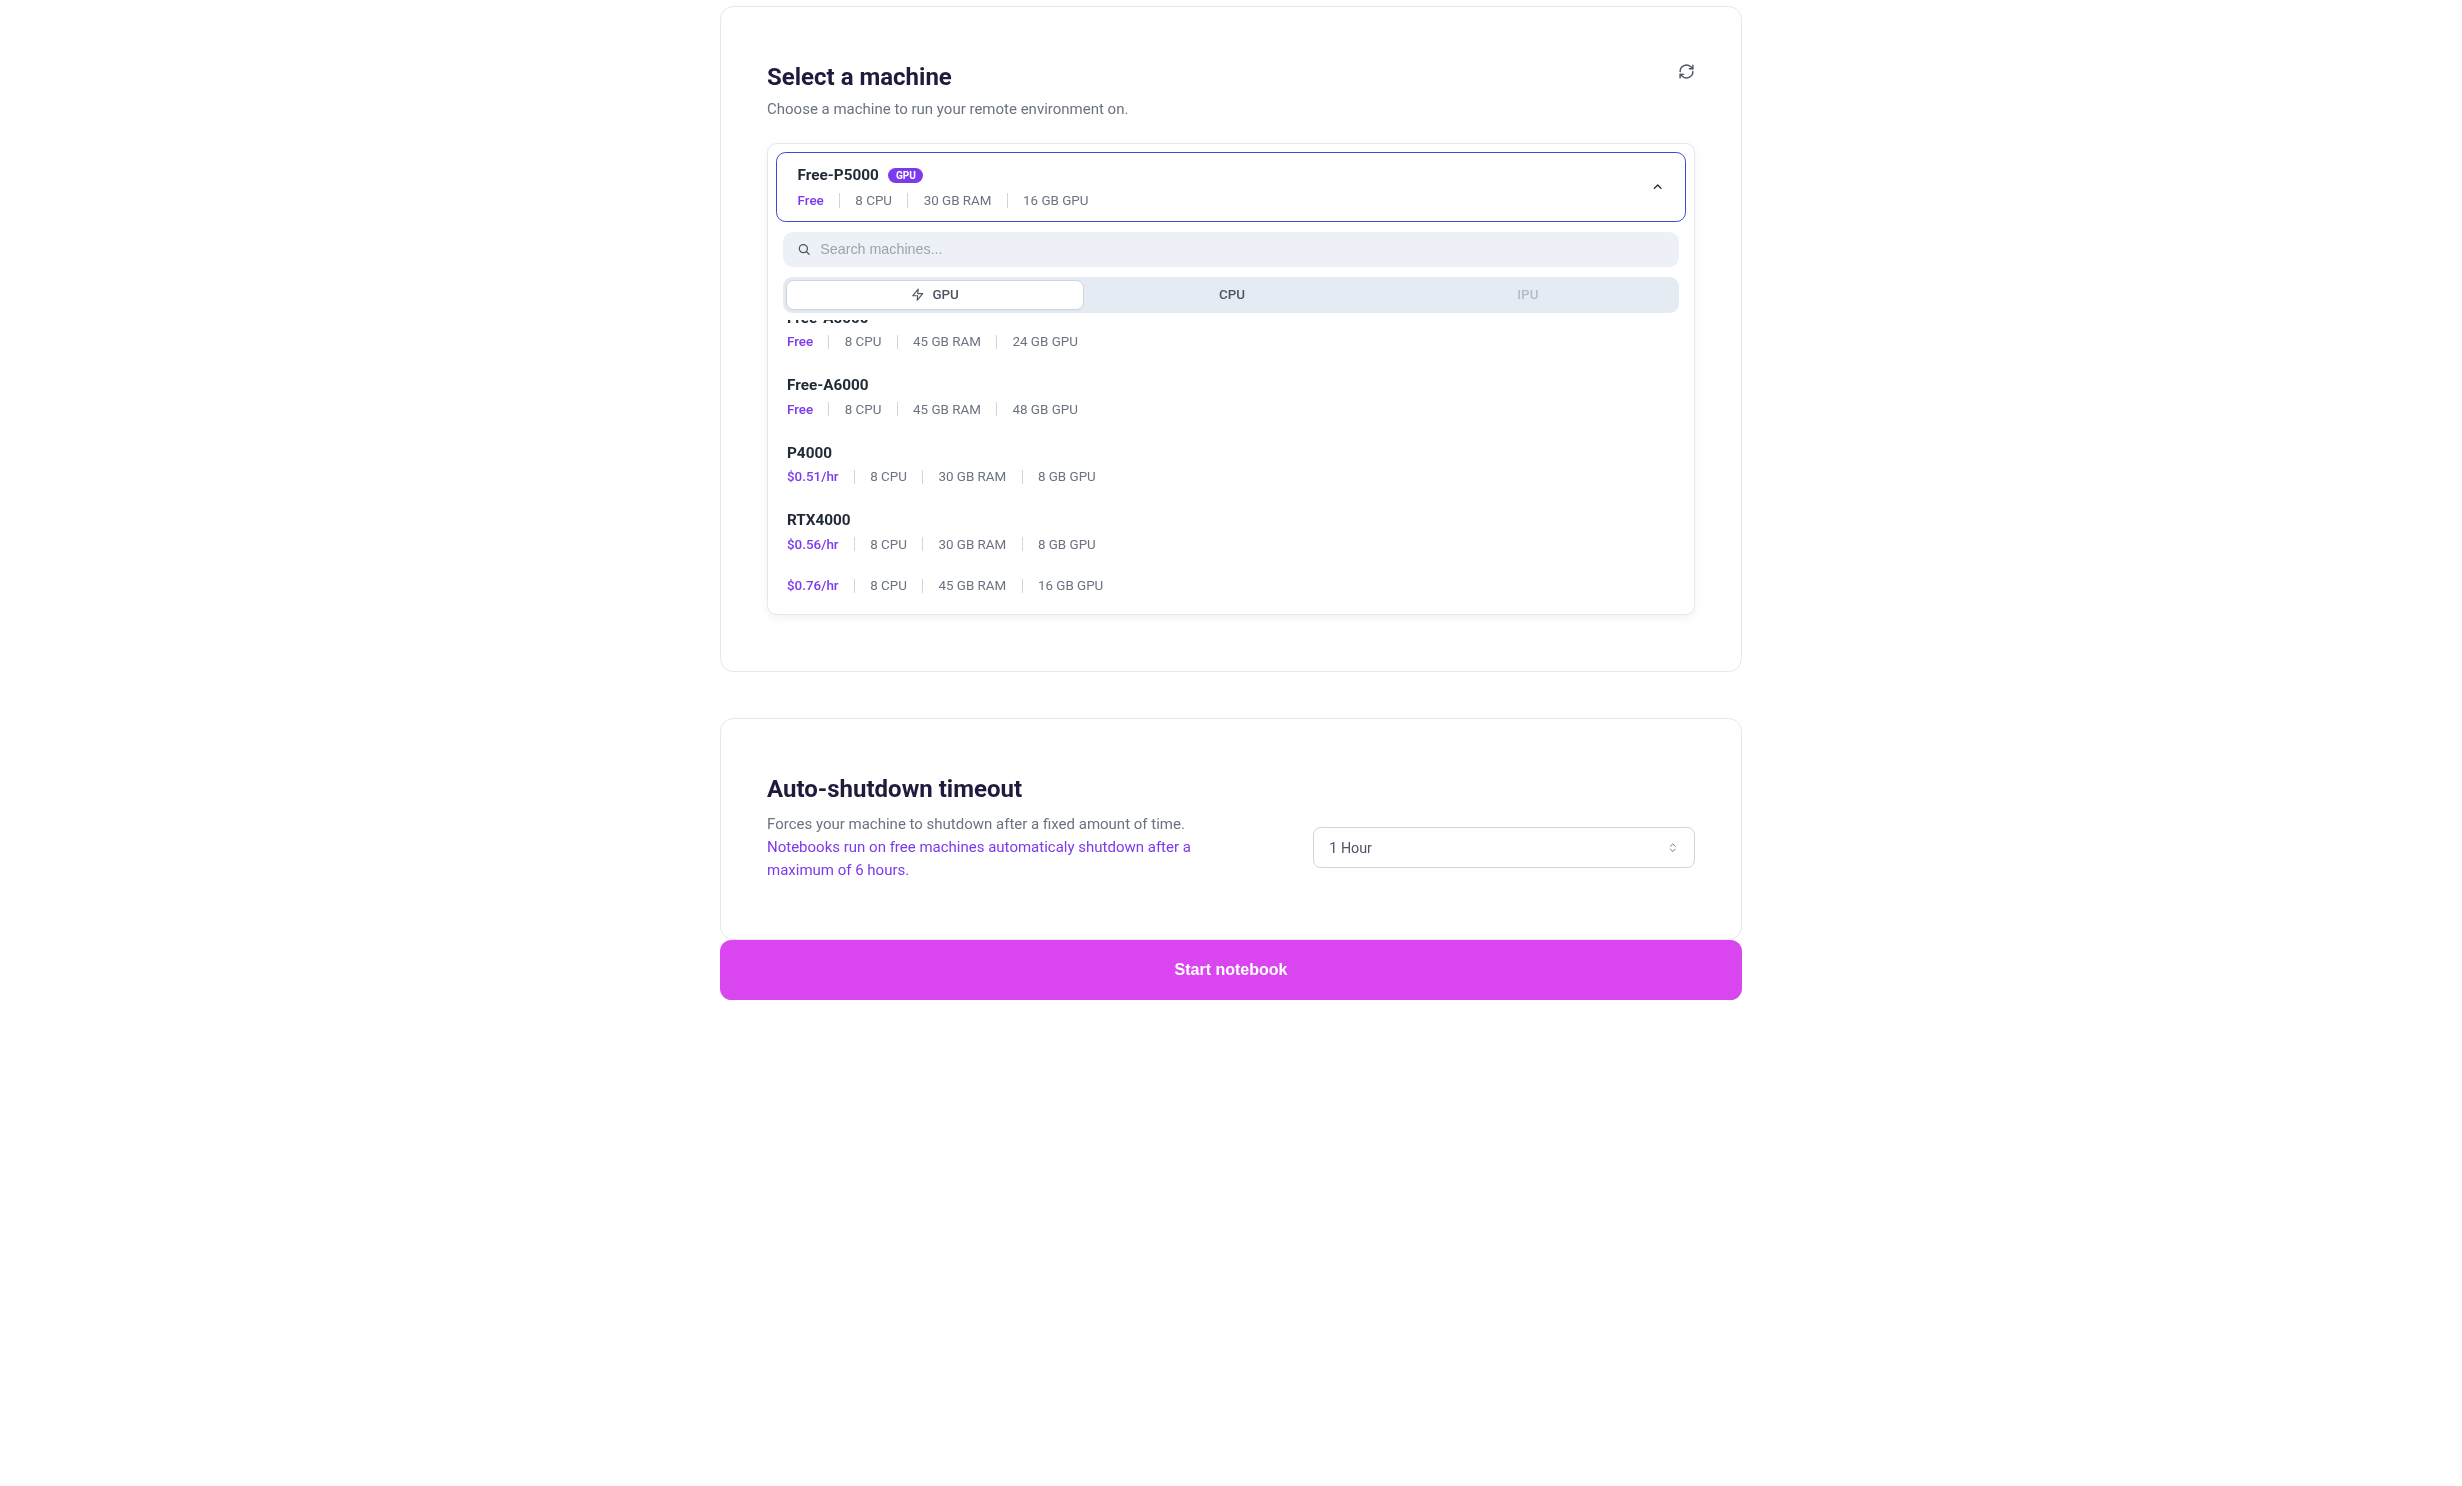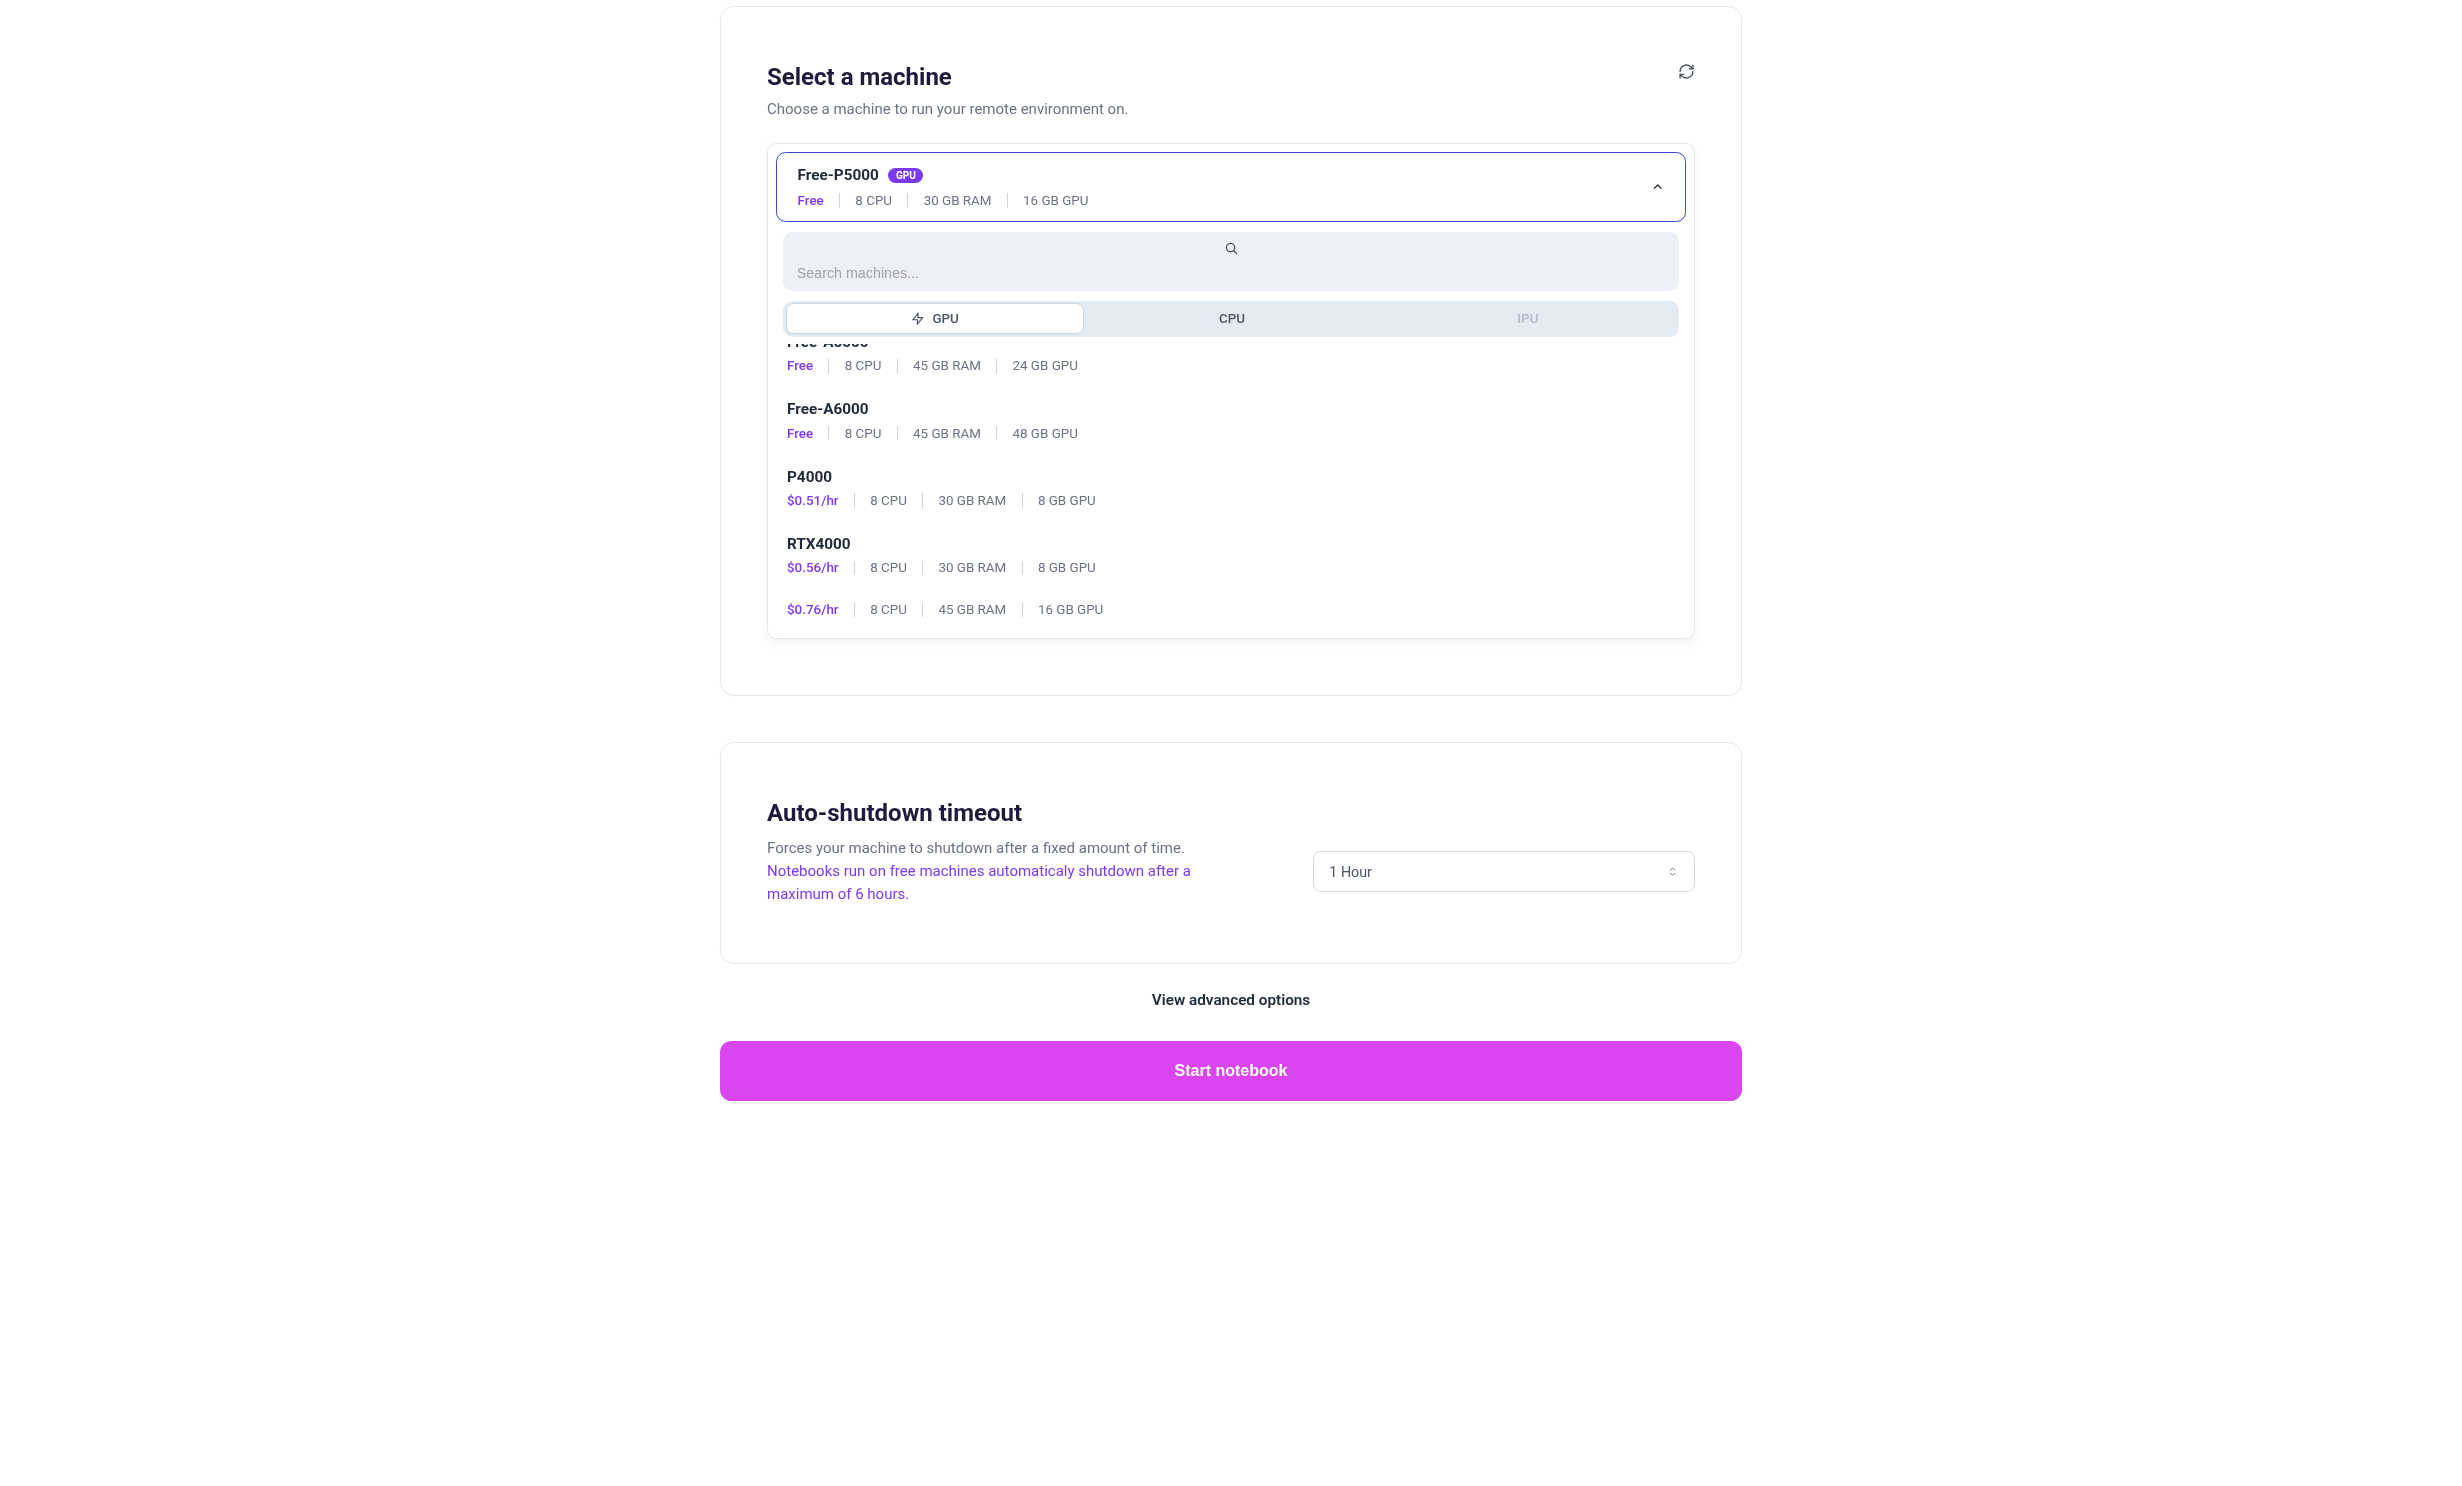--- a/index.html
+++ b/index.html
@@ -98,21 +98,20 @@
   }
 
   .search-box {
     margin: 9.6px 15.3px;
     background: #edf1f7;
     border-radius: 9.6px;
     display: flex;
     align-items: center;
     padding: 9.6px 13.4px;
     gap: 9.6px;
-    flex-direction: column;
   }
   .search-box input {
     border: none;
     background: transparent;
     outline: none;
     font-size: 14.3px;
     color: #374151;
     width: 100%;
   }
   .search-box input::placeholder { color: #9ca3af; }
@@ -365,18 +364,17 @@
       <div class="select-box">
         <span>1 Hour</span>
         <svg class="updown-icon" viewBox="0 0 24 24" fill="none" stroke="currentColor" stroke-width="2" stroke-linecap="round" stroke-linejoin="round">
           <polyline points="7 9 12 4 17 9"></polyline>
           <polyline points="7 15 12 20 17 15"></polyline>
         </svg>
       </div>
     </div>
   </div>
 
-  <div class="adv-link">View advanced options</div>
 
   <button class="start-btn">Start notebook</button>
 
 </div>
 
 
 </body></html>

